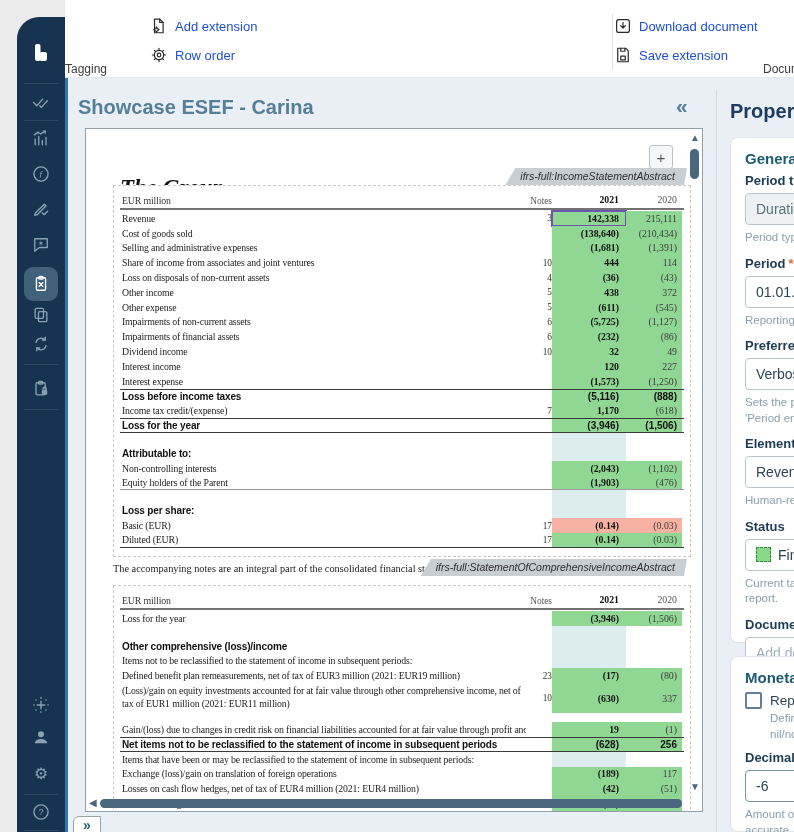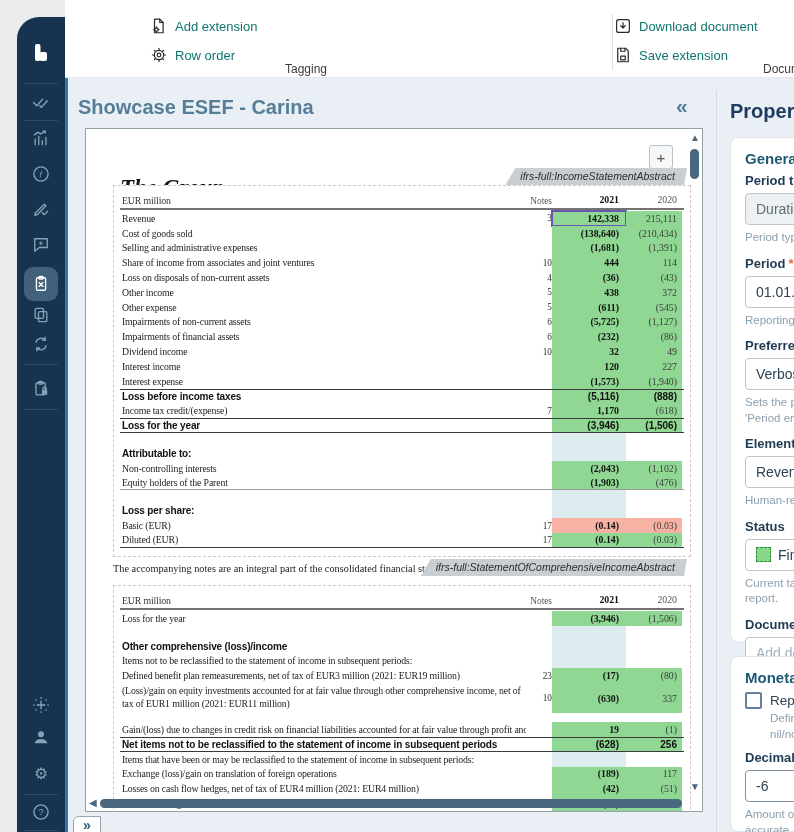--- a/index.html
+++ b/index.html
@@ -14,21 +14,21 @@
   
   #sidebar{left:17px;top:17px;width:48px;height:815px;background:#16334f;border-top-left-radius:22px;}
   .sb-item{position:absolute;left:50%;transform:translate(-50%,-50%);width:34px;height:34px;
     display:flex;align-items:center;justify-content:center;border-radius:9px;}
   .sb-item.active{background:#41607a;}
   .sb-div{position:absolute;left:7px;width:34px;border-top:1px solid #2e4a63;}
   #logo{position:absolute;left:50%;top:36px;transform:translate(-50%,-50%);}
 
   
   #toolbar{left:65px;top:0;width:729px;height:78px;background:#ffffff;border-bottom:1px solid #e3e8ec;}
-  .tb-action{position:absolute;display:flex;align-items:center;gap:7px;font-size:13px;color:#0f766e;cursor:pointer;}
+  .tb-action{position:absolute;display:flex;align-items:center;gap:7px;font-size:13px;color:#1d4ed8;cursor:pointer;}
   .tb-group-label{position:absolute;top:62px;font-size:12px;color:#3c3c3c;}
   #tb-divider{position:absolute;left:547px;top:14px;height:56px;border-left:1px solid #dde2e6;}
 
   
   #content{left:65px;top:78px;width:729px;height:754px;background:#e9eff4;}
   #accent{left:65px;top:78px;width:3px;height:754px;background:#3077ad;}
   #doc-title{left:78px;top:96px;font-size:20px;font-weight:bold;color:#557e98;}
   #collapse{left:676px;top:94px;font-size:21px;font-weight:bold;color:#557e98;cursor:pointer;}
 
   
@@ -201,21 +201,21 @@
       <svg width="20" height="20" viewBox="0 0 24 24" fill="none" stroke="#8ba2b6" stroke-width="1.6" stroke-linecap="round" stroke-linejoin="round">
         <circle cx="12" cy="12" r="8.5"></circle>
         <text x="12" y="16" text-anchor="middle" font-size="11" fill="#8ba2b6" stroke="none">?</text>
       </svg>
     </div>
     <div class="sb-item" style="top: 827px;"></div>
   </aside>
 
 <header class="abs" id="toolbar">
   <div id="tb-divider"></div>
-  <div class="tb-group-label" style="left:0;width:482px;text-align:center;">Tagging</div>
+  <div class="tb-group-label" style="left:0;width:482px;text-align:left;">Tagging</div>
   <div class="tb-group-label" style="left:698px;width:120px;">Document</div>
 <div class="tb-action" style="left: 85px; top: 17px;">
       <svg width="18" height="18" viewBox="0 0 24 24" fill="none" stroke="#2a2a2a" stroke-width="1.6" stroke-linecap="round" stroke-linejoin="round">
         <path d="M6 2.8h7l4.5 4.5V21H6z"></path>
         <path d="M13 2.8V7.3h4.5"></path>
         <circle cx="8.6" cy="16.8" r="2.4"></circle>
         <path d="M8.6 13.2v1.2M8.6 19.2v1.2M5 16.8h1.2M10.8 16.8H12"></path>
       </svg>
       <span>Add extension</span>
     </div>
@@ -328,21 +328,21 @@
       <div class="trow">
         <div class="tl">Interest income</div>
         <div class="tn"></div>
         <div class="c21 bg-g">120</div>
         <div class="c20 bg-g">227</div>
       </div>
       <div class="trow">
         <div class="tl">Interest expense</div>
         <div class="tn"></div>
         <div class="c21 bg-g">(1,573)</div>
-        <div class="c20 bg-g">(1,940)</div>
+        <div class="c20 bg-g">(1,250)</div>
       </div>
       <div class="trow brow bt">
         <div class="tl">Loss before income taxes</div>
         <div class="tn"></div>
         <div class="c21 bg-g">(5,116)</div>
         <div class="c20 bg-g">(888)</div>
       </div>
       <div class="trow">
         <div class="tl">Income tax credit/(expense)</div>
         <div class="tn">7</div>

